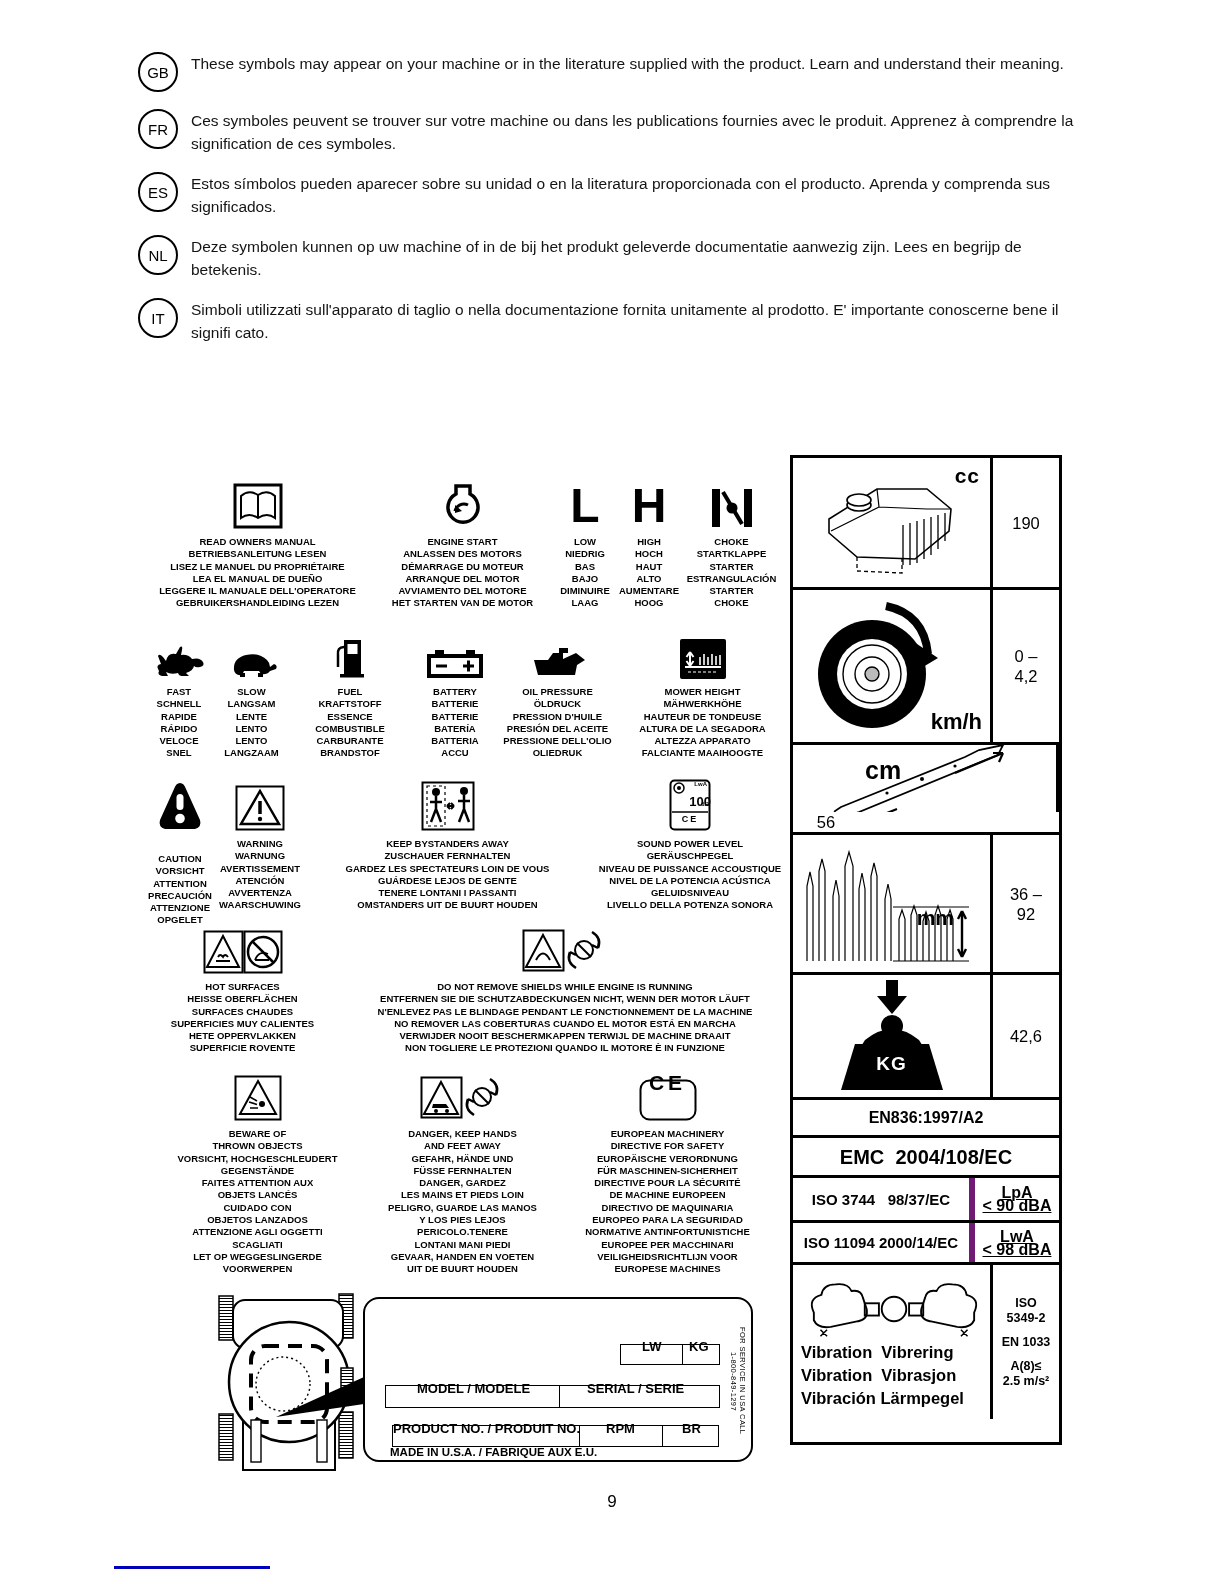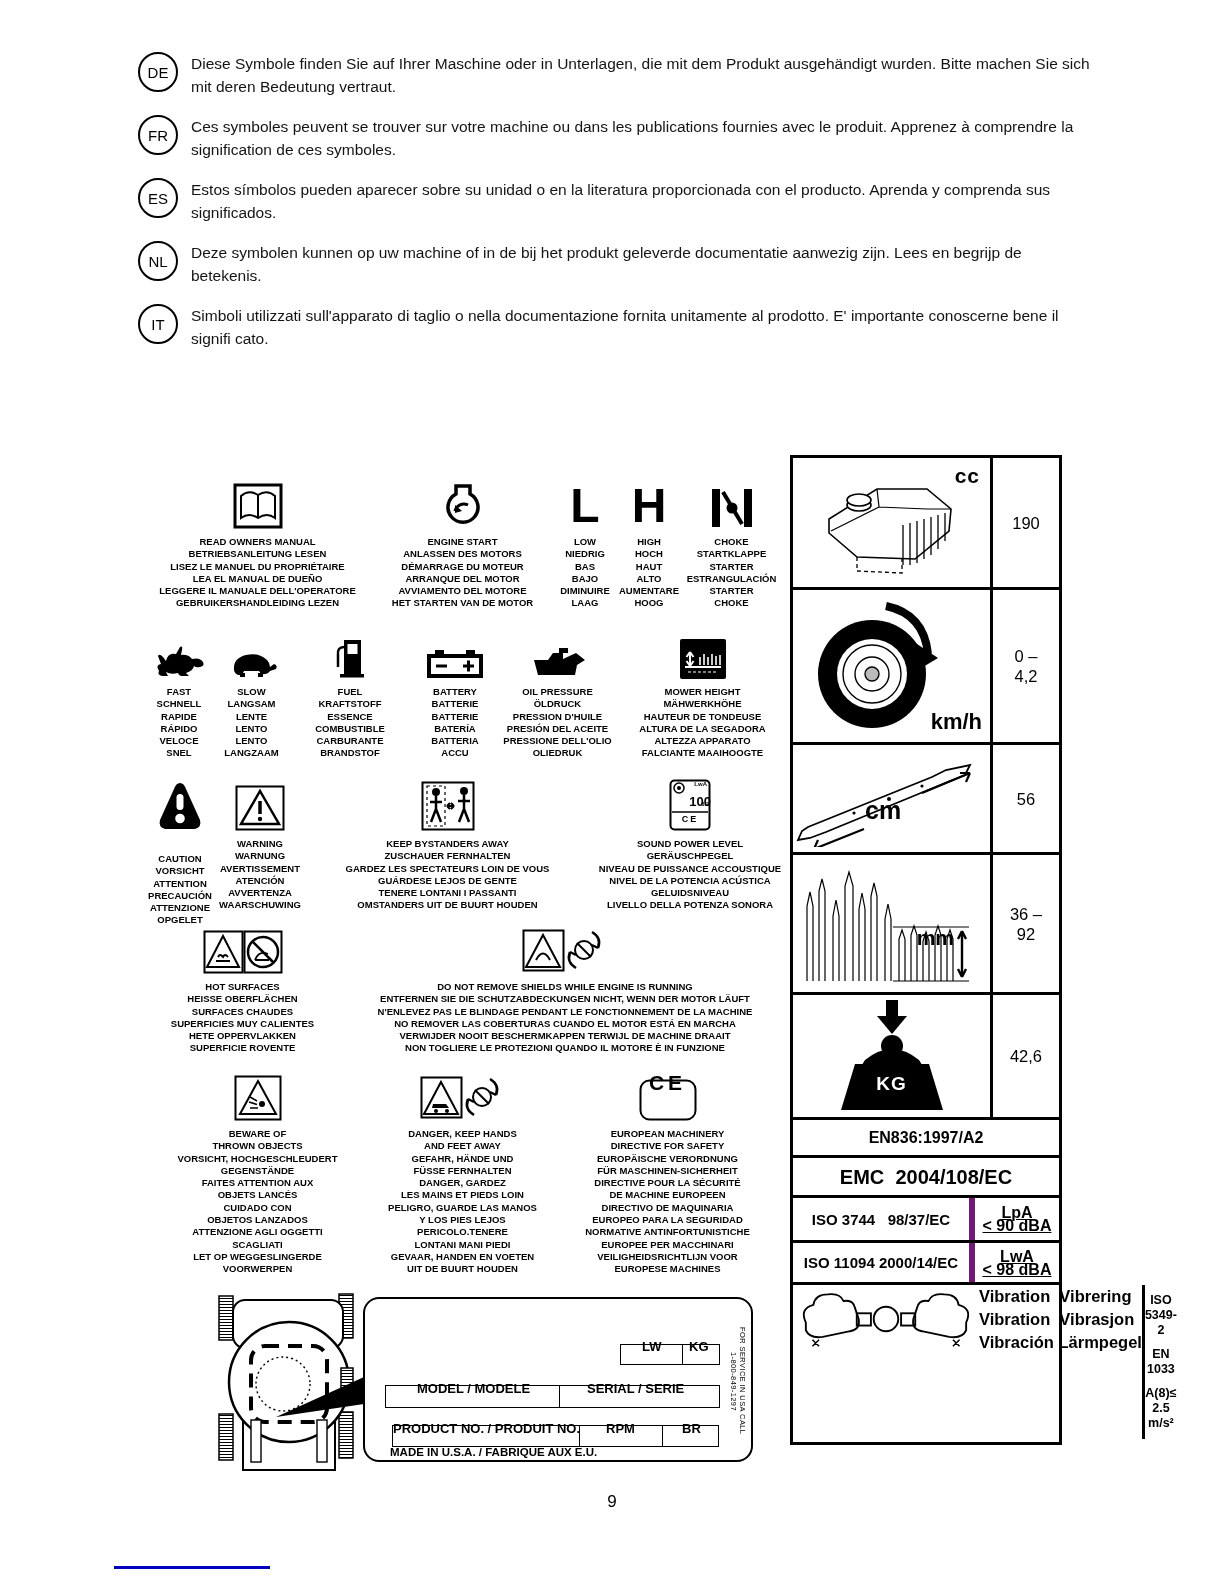--- a/index.html
+++ b/index.html
@@ -33,21 +33,21 @@
   .unit{position:absolute;font-weight:bold;}
   .unit-cc{top:6px;right:10px;font-size:21px;letter-spacing:1px;}
   .unit-kmh{bottom:7px;right:8px;font-size:22px;}
   .unit-cm{bottom:27px;left:72px;font-size:25px;}
   .unit-mm{bottom:42px;right:36px;font-size:21px;}
   .unit-kg{bottom:22px;left:50%;transform:translateX(-50%);color:#fff;font-size:19px;letter-spacing:1px;}
   .std-row{display:block;text-align:center;font-weight:bold;border-bottom:3px solid #000;box-sizing:border-box;}
   .iso-left{flex:1;border-right:6px solid #701a75;display:flex;align-items:center;justify-content:center;font-size:15px;font-weight:bold;}
   .iso-right{width:84px;display:flex;flex-direction:column;align-items:center;justify-content:center;
              font-size:16px;font-weight:bold;line-height:13px;text-align:center;text-decoration:underline;}
-  .vib-left{flex:1;border-right:3px solid #000;display:flex;flex-direction:row;align-items:flex-start;justify-content:center;box-sizing:border-box;}
+  .vib-left{flex:1;border-right:3px solid #000;display:flex;flex-direction:column;align-items:flex-start;justify-content:center;padding-left:8px;box-sizing:border-box;}
   .vib-lines{font-size:16.5px;font-weight:bold;line-height:23px;}
   .vib-right{width:66px;display:flex;flex-direction:column;align-items:center;justify-content:center;
              font-size:12.5px;font-weight:bold;line-height:15px;text-align:center;}
   .vib-right div:nth-child(3),.vib-right div:nth-child(4){margin-top:9px;}
   .pre{white-space:pre;}
   
   .mower-svg{position:absolute;left:205px;top:1288px;}
   .pointer-svg{position:absolute;left:268px;top:1368px;}
   .plate{position:absolute;left:363px;top:1297px;width:390px;height:165px;border:2.5px solid #000;border-radius:16px;box-sizing:border-box;}
   .plate .lbl{position:absolute;font-size:13px;font-weight:bold;white-space:nowrap;margin-top:12px;}
@@ -61,22 +61,22 @@
   .footer-rule{position:absolute;left:114px;top:1566px;width:156px;height:2.5px;background:#0000bb;}
   svg{display:block;}
 </style>
 </head>
 <body>
 
 <div class="page">
 
   <div class="intro">
     <div class="intro-item">
-      <div class="lang-circle">DE</div>
-      <div class="intro-text">Diese Symbole finden Sie auf Ihrer Maschine oder in Unterlagen, die mit dem Produkt ausgehändigt wurden. Bitte machen Sie sich mit deren Bedeutung vertraut.</div>
+      <div class="lang-circle">GB</div>
+      <div class="intro-text">These symbols may appear on your machine or in the literature supplied with the product.  Learn and understand their meaning.</div>
     </div>
     <div class="intro-item">
       <div class="lang-circle">FR</div>
       <div class="intro-text">Ces symboles peuvent se trouver sur votre machine ou dans les publications fournies avec le produit. Apprenez à comprendre la signification de ces symboles.</div>
     </div>
     <div class="intro-item">
       <div class="lang-circle">ES</div>
       <div class="intro-text">Estos símbolos pueden aparecer sobre su unidad o en la literatura proporcionada con el producto.  Aprenda y comprenda sus significados.</div>
     </div>
     <div class="intro-item">
@@ -509,21 +509,21 @@
           <polygon points="112,46 136,62 116,74" fill="#000"></polygon>
         </svg>
         <span class="unit unit-kmh">km/h</span>
       </div>
       <div class="spec-val">
           <div>0 –</div>
           <div>4,2</div>
         </div>
     </div>
 
-    <div class="spec-row" style="height:110px;">
+    <div class="spec-row" style="height:90px;flex-direction:column;">
       <div class="spec-icon-cell">
         <svg width="195" height="96" viewBox="0 0 195 96">
           <path d="M14 76 L138 26 l14 -7 24 -5 -5 10 -15 6 -124 51 -16 6 -12 2 4 -9 Z" fill="none" stroke="#000" stroke-width="1.8"></path>
           <circle cx="95" cy="48" r="2" fill="#000"></circle>
           <circle cx="60" cy="62" r="1.6" fill="#000"></circle>
           <circle cx="128" cy="35" r="1.6" fill="#000"></circle>
           <path d="M128 42 l48 -20 M176 22 l-10 0 m10 0 l-4 9" stroke="#000" stroke-width="2.2" fill="none"></path>
           <path d="M70 78 l-50 20 M20 98 l10 -1 m-10 1 l4 -9" stroke="#000" stroke-width="2.2" fill="none"></path>
         </svg>
         <span class="unit unit-cm">cm</span>

